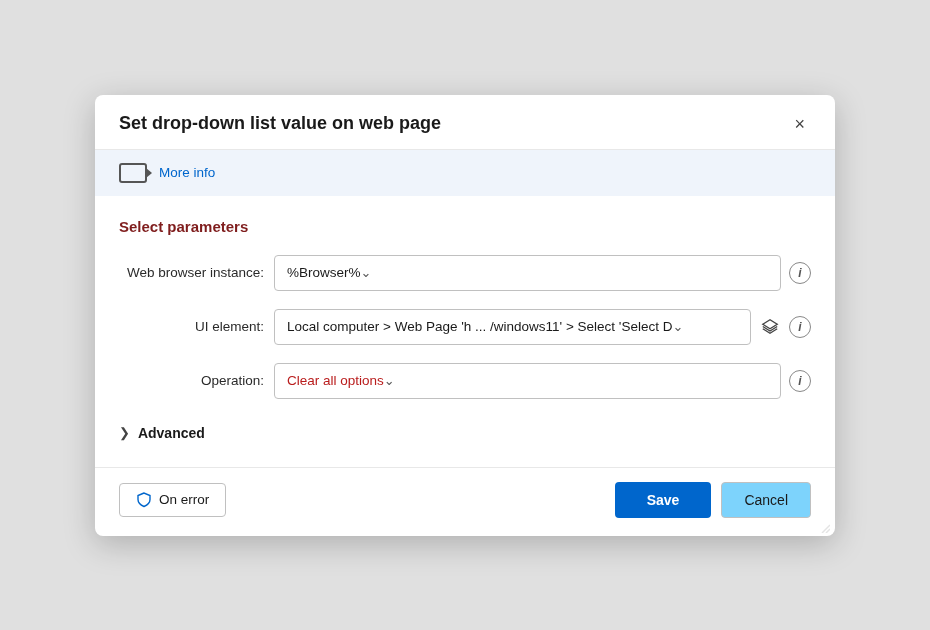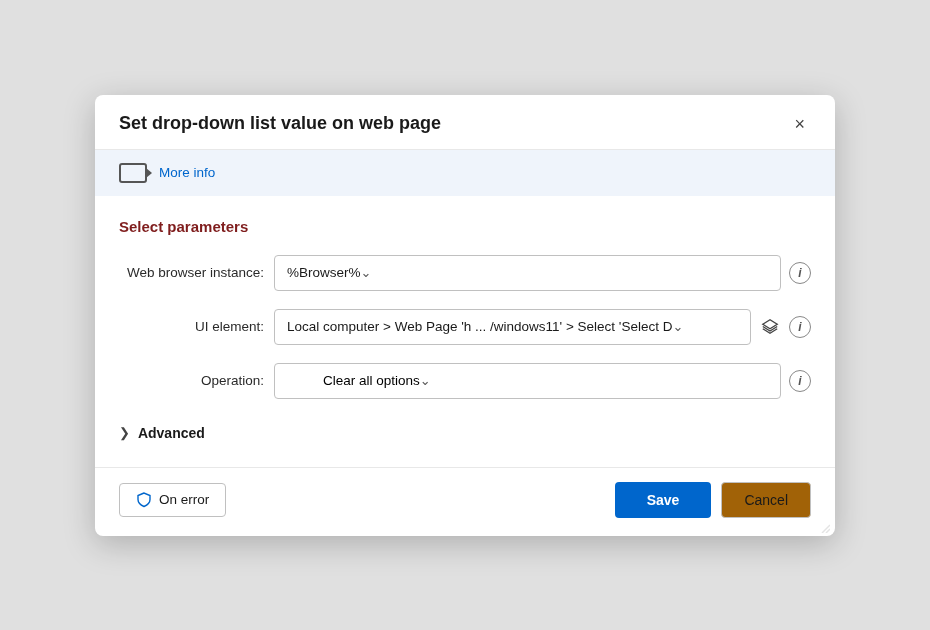--- a/index.html
+++ b/index.html
@@ -118,22 +118,21 @@
       color: #1a1a1a;
       background: #fff;
       cursor: pointer;
       height: 36px;
     }
     .dropdown-arrow {
       font-size: 13px;
       color: #555;
     }
     .dropdown-text-orange {
-      color: #000000;
-      margin-left: 36px;
+      color: #b91c1c;
     }
     .info-icon {
       display: inline-flex;
       align-items: center;
       justify-content: center;
       width: 22px;
       height: 22px;
       border-radius: 50%;
       border: 1.5px solid #888;
       color: #555;
@@ -200,21 +199,21 @@
       background: #0066cc;
       color: #fff;
       border: none;
       border-radius: 4px;
       padding: 9px 32px;
       font-size: 14px;
       font-weight: 600;
       cursor: pointer;
     }
     .cancel-btn {
-      background: #a16207;
+      background: #7dd3fc;
       color: #1a1a1a;
       border: 1.5px solid #c0c0c0;
       border-radius: 4px;
       padding: 9px 22px;
       font-size: 14px;
       cursor: pointer;
     }
     .resize-handle {
       position: absolute;
       bottom: 3px;

